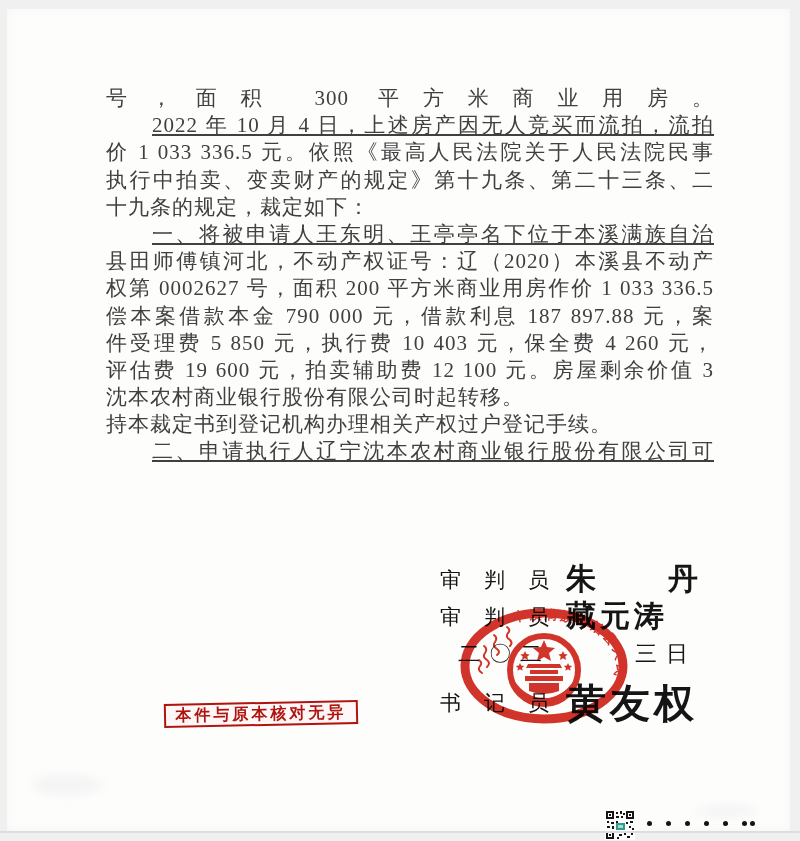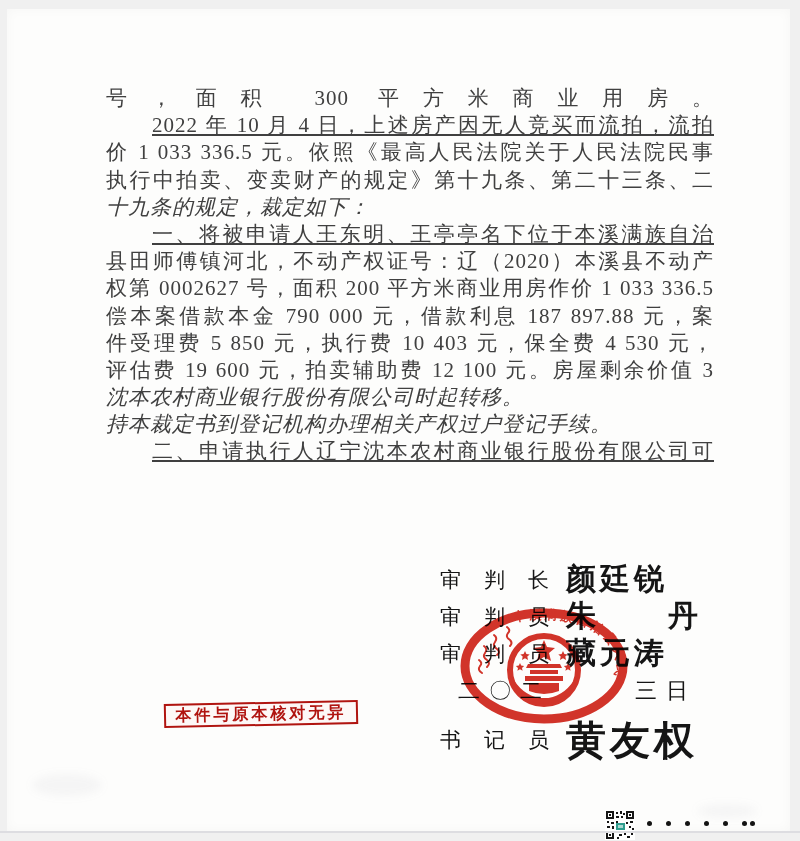--- a/index.html
+++ b/index.html
@@ -14,21 +14,21 @@
     box-shadow:inset 0 0 12px rgba(0,0,0,0.03);
   }
   .body-text{
     position:absolute;left:99px;top:76px;width:608px;
     color:#404040;
   }
   .line{
     height:27.2px;line-height:27.2px;font-size:21px;letter-spacing:1px;
     text-align:justify;text-align-last:justify;white-space:nowrap;
   }
-  .line.short{text-align-last:left;font-style:italic;}
+  .line.short{text-align-last:left;}
   .line.indent{padding-left:46px;text-decoration:underline;}
   
   .sig-block{position:absolute;left:433px;top:552px;width:300px;color:#151515;}
   .sig-row{height:37px;display:flex;align-items:center;}
   .sig-label{font-size:21px;width:122px;letter-spacing:1px;flex:none;}
   .sig-name{font-size:30px;font-weight:700;letter-spacing:4px;margin-left:4px;white-space:nowrap;}
   .date-row{height:37px;display:flex;align-items:center;padding-left:18px;font-size:22px;}
   .date-part{letter-spacing:9px;}
   .date-gap{display:inline-block;width:84px;}
   .clerk-row{height:40px;margin-top:11px;display:flex;align-items:center;}
@@ -73,32 +73,28 @@
     <div class="body-text">
       <div class="line">号，面积 300 平方米商业用房。</div>
       <div class="line indent">2022 年 10 月 4 日，上述房产因无人竞买而流拍，流拍</div>
       <div class="line">价 1 033 336.5 元。依照《最高人民法院关于人民法院民事</div>
       <div class="line">执行中拍卖、变卖财产的规定》第十九条、第二十三条、二</div>
       <div class="line short">十九条的规定，裁定如下：</div>
       <div class="line indent">一、将被申请人王东明、王亭亭名下位于本溪满族自治</div>
       <div class="line">县田师傅镇河北，不动产权证号：辽（2020）本溪县不动产</div>
       <div class="line">权第 0002627 号，面积 200 平方米商业用房作价 1 033 336.5</div>
       <div class="line">偿本案借款本金 790 000 元，借款利息 187 897.88 元，案</div>
-      <div class="line">件受理费 5 850 元，执行费 10 403 元，保全费 4 530 元，</div>
+      <div class="line">件受理费 5 850 元，执行费 10 403 元，保全费 4 260 元，</div>
       <div class="line">评估费 19 600 元，拍卖辅助费 12 100 元。房屋剩余价值 3</div>
       <div class="line short">沈本农村商业银行股份有限公司时起转移。</div>
       <div class="line short">持本裁定书到登记机构办理相关产权过户登记手续。</div>
       <div class="line indent">二、申请执行人辽宁沈本农村商业银行股份有限公司可</div>
     </div>
 
     <div class="sig-block">
-      <div class="sig-row">
-        <span class="sig-label">审　判　长</span>
-        <span class="sig-name">颜廷锐</span>
-      </div>
       <div class="sig-row">
         <span class="sig-label">审　判　员</span>
         <span class="sig-name">朱　　丹</span>
       </div>
       <div class="sig-row">
         <span class="sig-label">审　判　员</span>
         <span class="sig-name">藏元涛</span>
       </div>
       <div class="date-row">
         <span class="date-part">二〇二</span>

